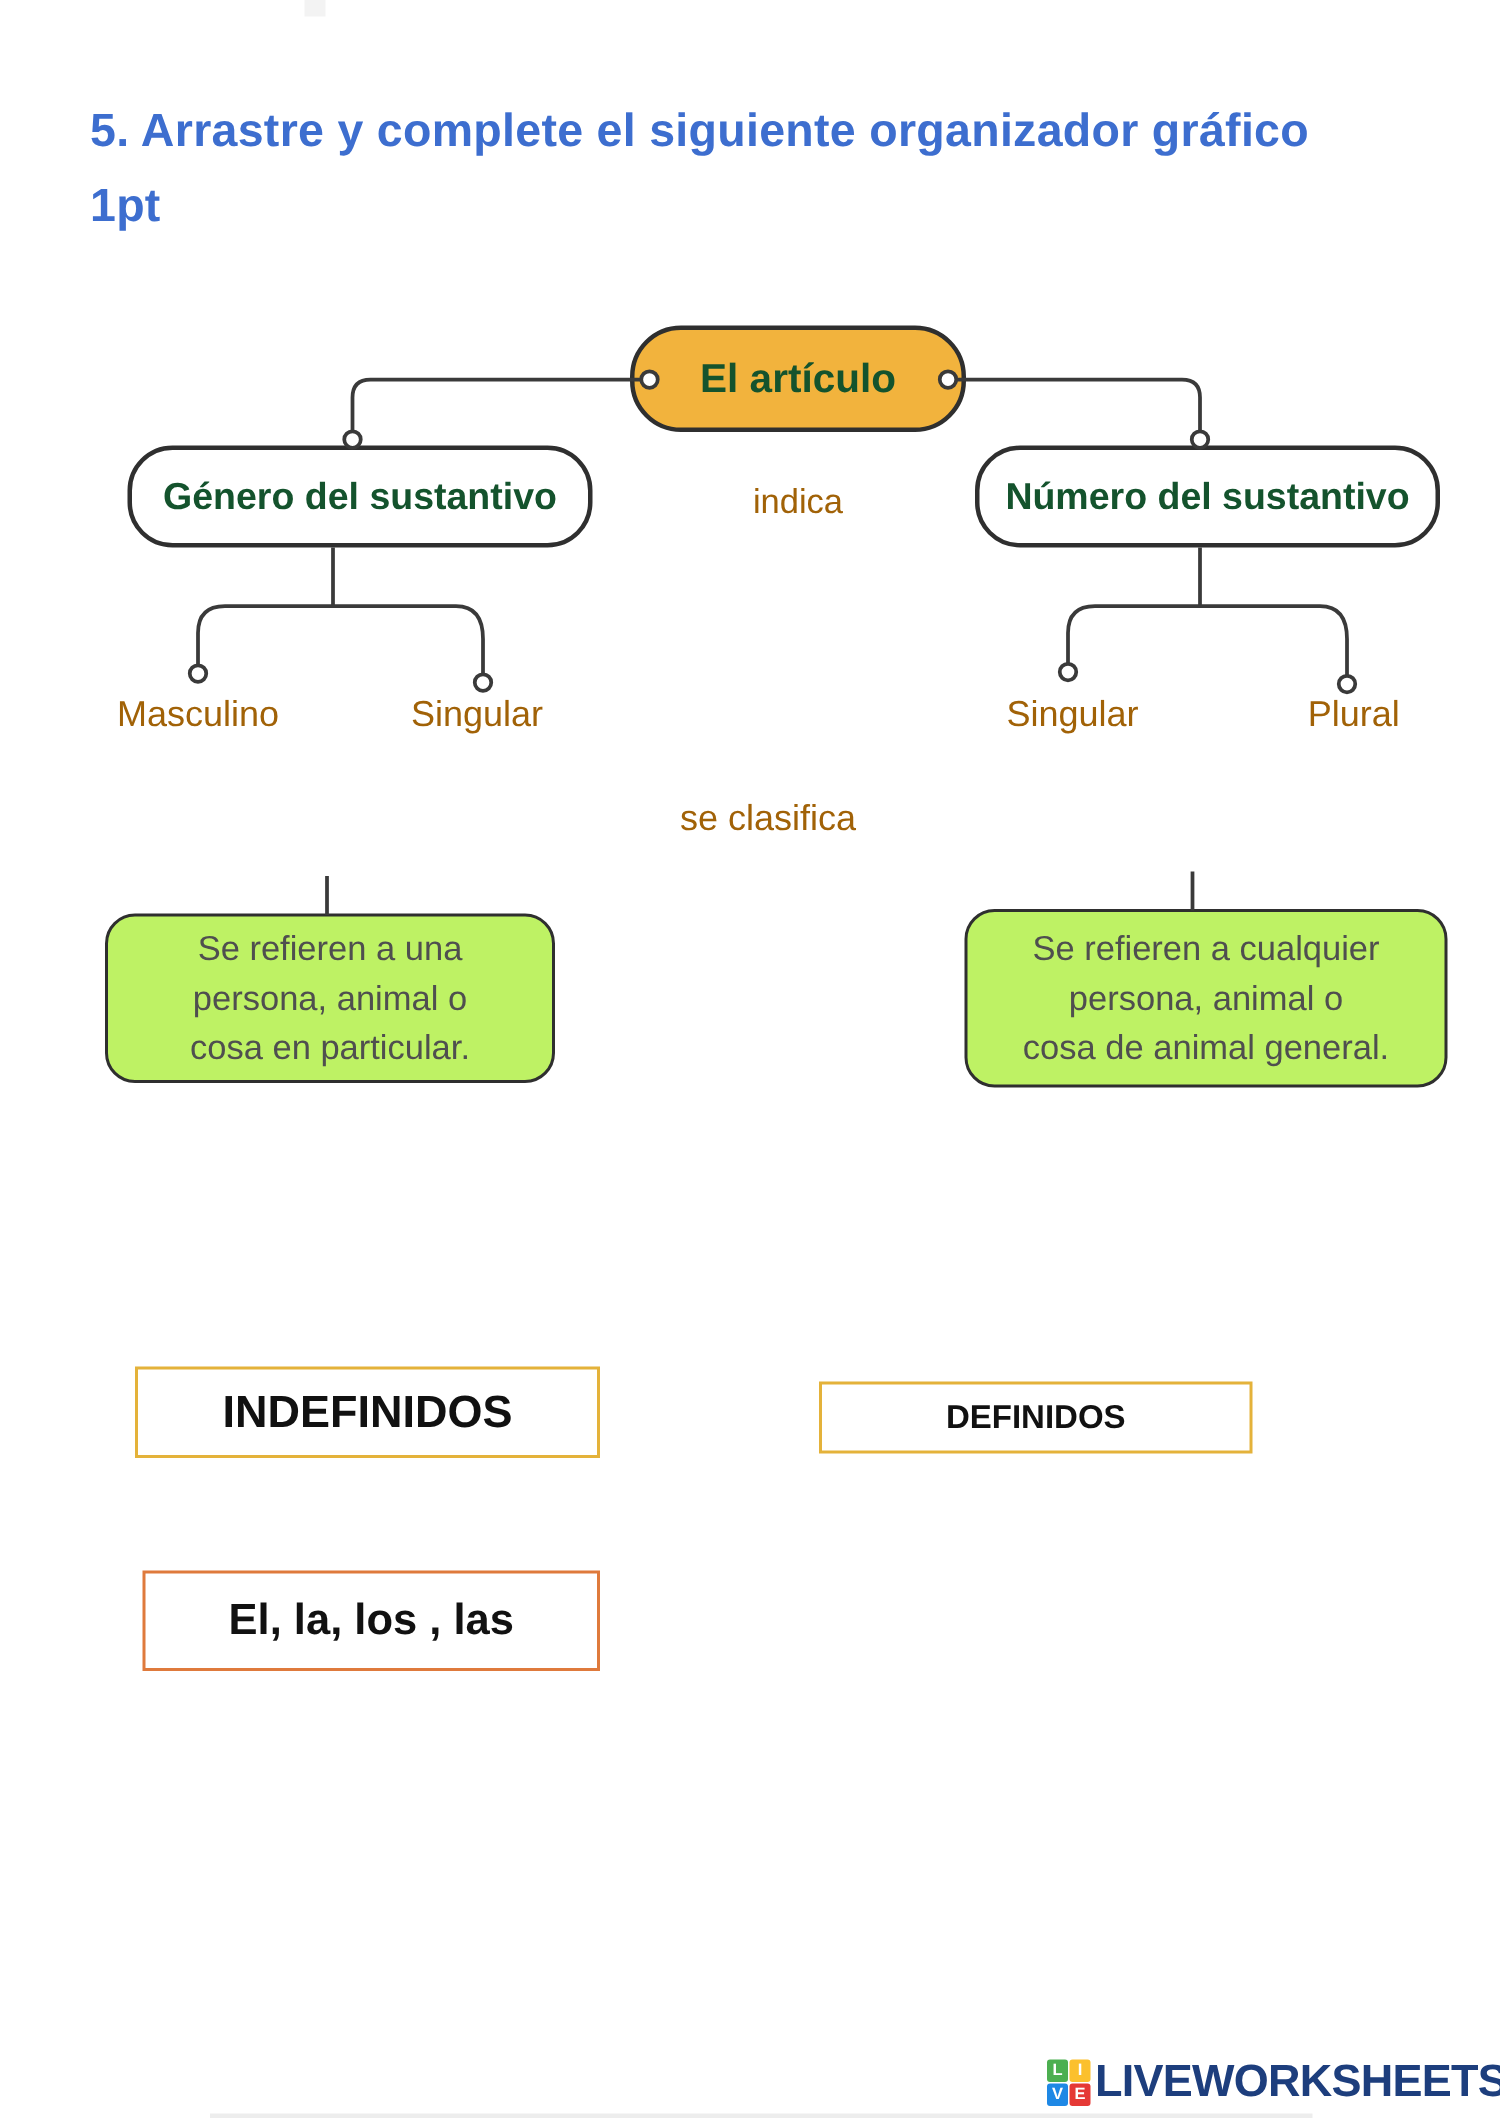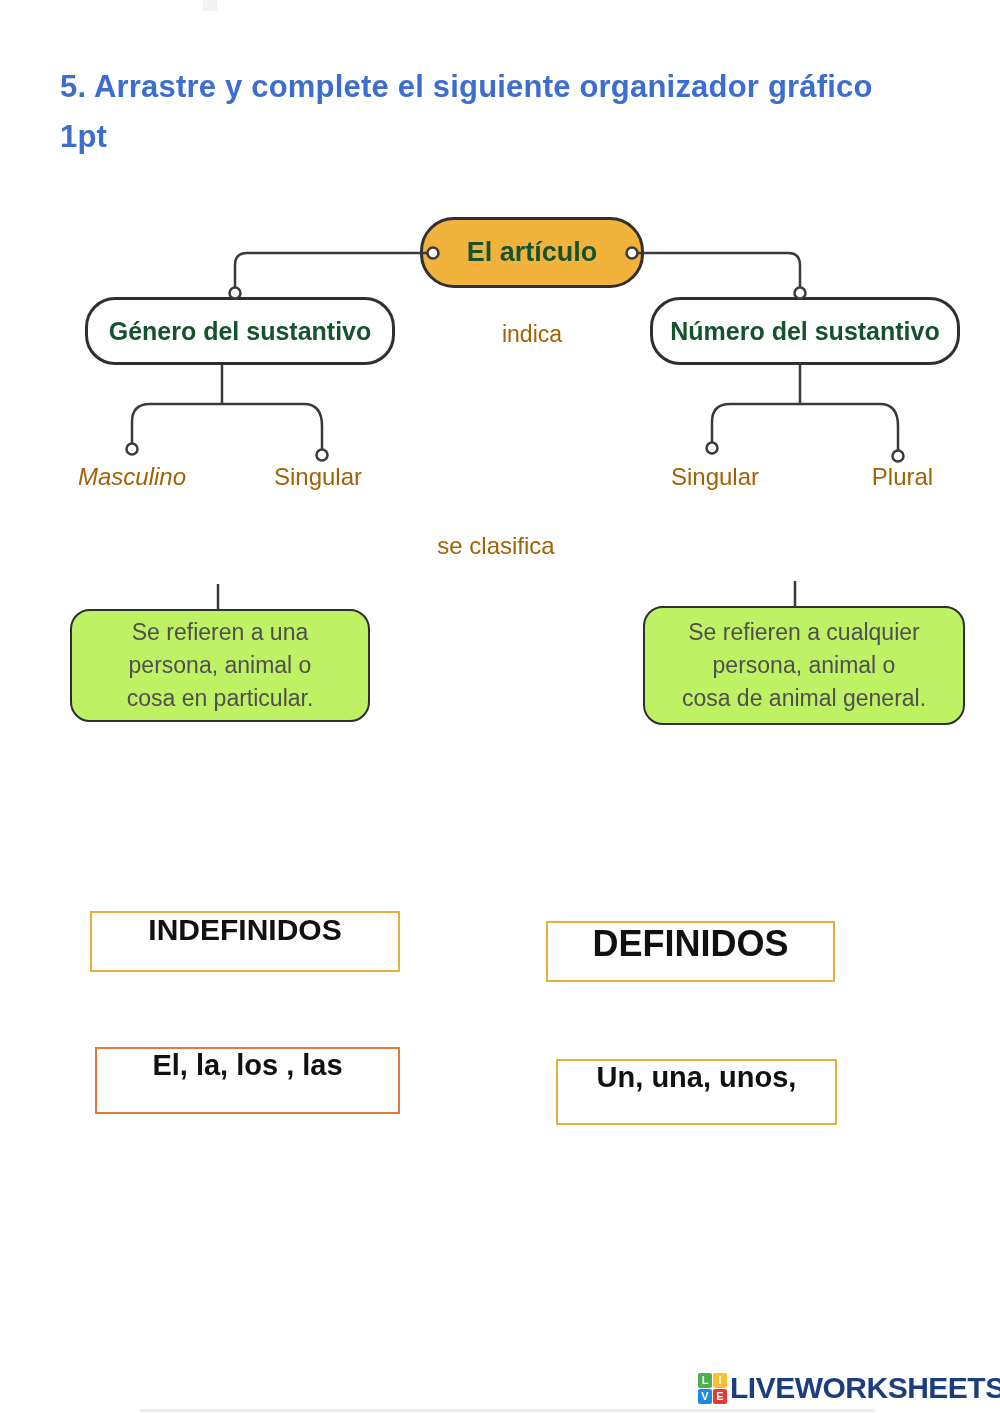--- a/index.html
+++ b/index.html
@@ -74,31 +74,31 @@
     font-size: 23px;
     line-height: 33px;
     text-align: center;
     display: flex; flex-direction: column; justify-content: center;
   }
   .desc-left  { left: 70px;  top: 609px; width: 300px; height: 113px; }
   .desc-right { left: 643px; top: 606px; width: 322px; height: 119px; }
 
   
   .chip {
-    display: flex; justify-content: center;
+    display: flex; align-items: center; justify-content: center;
     background: #ffffff;
     color: #111111;
     font-weight: bold;
     z-index: 2;
     cursor: grab;
   }
   .chip-gold   { border: 2px solid #E4B23A; }
   .chip-orange { border: 2px solid #DF7A3C; }
   .chip-indefinidos { left: 90px;  top: 911px;  width: 310px; height: 61px; font-size: 30px; }
-  .chip-definidos   { left: 546px; top: 921px;  width: 289px; height: 61px; font-size: 36px; }
+  .chip-definidos   { left: 546px; top: 921px;  width: 289px; height: 48px; font-size: 22px; }
   .chip-el-la       { left: 95px;  top: 1047px; width: 305px; height: 67px; font-size: 29px; }
   .chip-un-una      { left: 556px; top: 1059px; width: 281px; height: 66px; font-size: 29px; }
 
   
   .brand {
     left: 698px; top: 1371px;
     display: flex; align-items: center;
     z-index: 2;
   }
   .logo-grid {
@@ -177,23 +177,23 @@
   </div>
 
   <div class="abs node branch-node gender-node">
     <span>Género del sustantivo</span>
   </div>
   <div class="abs node branch-node number-node">
     <span>Número del sustantivo</span>
   </div>
 
   <div class="abs link-label" style="left:457px; top:321px; width:150px;">indica</div>
-  <div class="abs link-label" style="left:396px; top:532px; width:200px; font-size:24px;">se clasifica</div>
-
-  <div class="abs leaf-label" style="left:66px;  top:463px; width:132px;font-style:italic;">Masculino</div>
+  <div class="abs link-label" style="left:412px; top:532px; width:200px; font-size:24px;">se clasifica</div>
+
+  <div class="abs leaf-label" style="left:66px;  top:463px; width:132px;">Masculino</div>
   <div class="abs leaf-label" style="left:252px; top:463px; width:132px;">Singular</div>
   <div class="abs leaf-label" style="left:650px; top:463px; width:130px;">Singular</div>
   <div class="abs leaf-label" style="left:845px; top:463px; width:115px;">Plural</div>
 
   <div class="abs desc-box desc-left">
     <div>Se refieren a una</div>
     <div>persona, animal o</div>
     <div>cosa en particular.</div>
   </div>
   <div class="abs desc-box desc-right">
@@ -203,23 +203,20 @@
   </div>
 
   <div class="abs chip chip-gold chip-indefinidos">
     <span>INDEFINIDOS</span>
   </div>
   <div class="abs chip chip-gold chip-definidos">
     <span>DEFINIDOS</span>
   </div>
   <div class="abs chip chip-orange chip-el-la">
     <span>El, la, los , las</span>
-  </div>
-  <div class="abs chip chip-gold chip-un-una">
-    <span>Un, una, unos,</span>
   </div>
 
   <div class="abs brand">
     <div class="logo-grid">
       <div class="logo-cell logo-l">L</div>
       <div class="logo-cell logo-i">I</div>
       <div class="logo-cell logo-v">V</div>
       <div class="logo-cell logo-e">E</div>
     </div>
     <div class="brand-text">LIVEWORKSHEETS</div>

